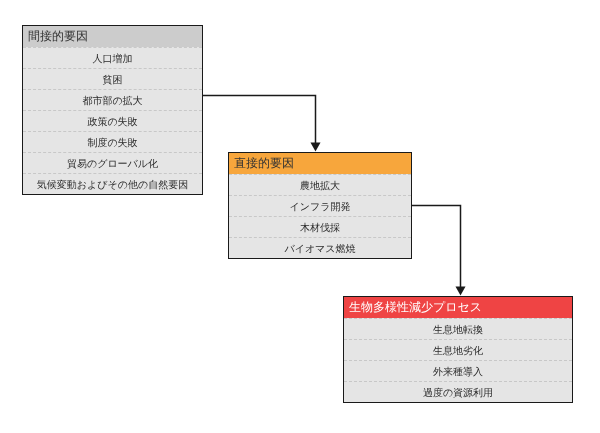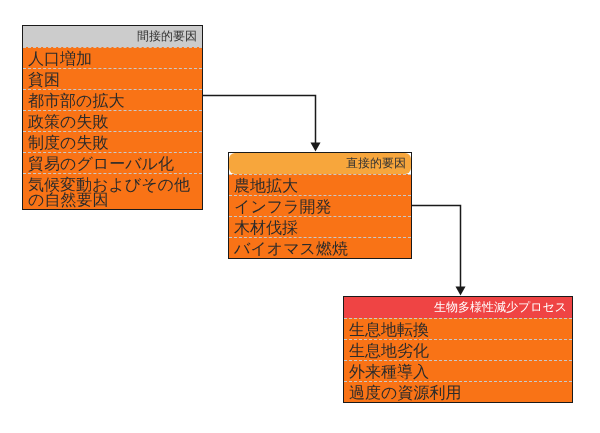--- a/index.html
+++ b/index.html
@@ -18,30 +18,30 @@
     box-sizing: border-box;
     border: 1.5px solid #1a1a1a;
     background: #ffffff;
   }
   .box-header {
     font-size: 12px;
     line-height: 15px;
     padding: 3px 5px;
     white-space: nowrap;
     overflow: hidden;
-    text-align: right;
   }
   .box-items { list-style: none; margin: 0; padding: 0; }
   .box-items li {
-    font-size: 16px;
+    font-size: 10px;
     line-height: 15px;
     color: #2b2b2b;
     padding: 2.5px 5px;
     border-top: 1px dashed #c8c8c8;
-    background: #f97316;
+    background: #e5e5e5;
+    text-align: center;
   }
 
   #box-indirect { left: 22px;  top: 25px;  width: 181px; }
   #box-direct   { left: 228px; top: 152px; width: 184px; }
   #box-process  { left: 343px; top: 296px; width: 230px; }
 
   svg.connectors {
     position: absolute;
     left: 0; top: 0;
     width: 600px; height: 433px;
@@ -71,21 +71,21 @@
       <li>貧困</li>
       <li>都市部の拡大</li>
       <li>政策の失敗</li>
       <li>制度の失敗</li>
       <li>貿易のグローバル化</li>
       <li>気候変動およびその他の自然要因</li>
     </ul>
   </div>
 
   <div class="factor-box" id="box-direct">
-    <div class="box-header" style="background-color: rgb(247, 166, 60); color: rgb(51, 51, 51); border-radius: 6px;">直接的要因</div>
+    <div class="box-header" style="background-color: rgb(247, 166, 60); color: rgb(51, 51, 51);">直接的要因</div>
     <ul class="box-items">
       <li>農地拡大</li>
       <li>インフラ開発</li>
       <li>木材伐採</li>
       <li>バイオマス燃焼</li>
     </ul>
   </div>
 
   <div class="factor-box" id="box-process">
     <div class="box-header" style="background-color: #ef4444; color: rgb(255, 255, 255);">生物多様性減少プロセス</div>

